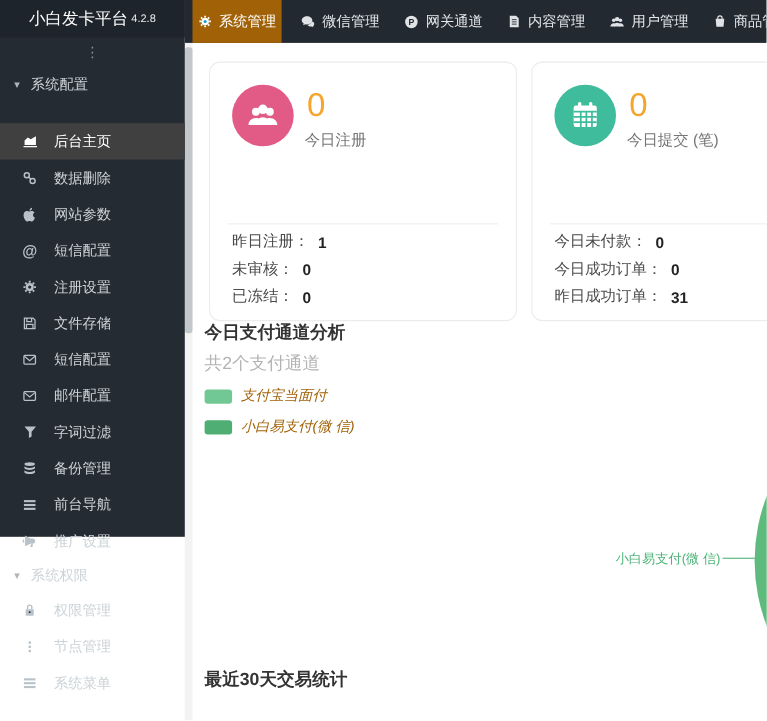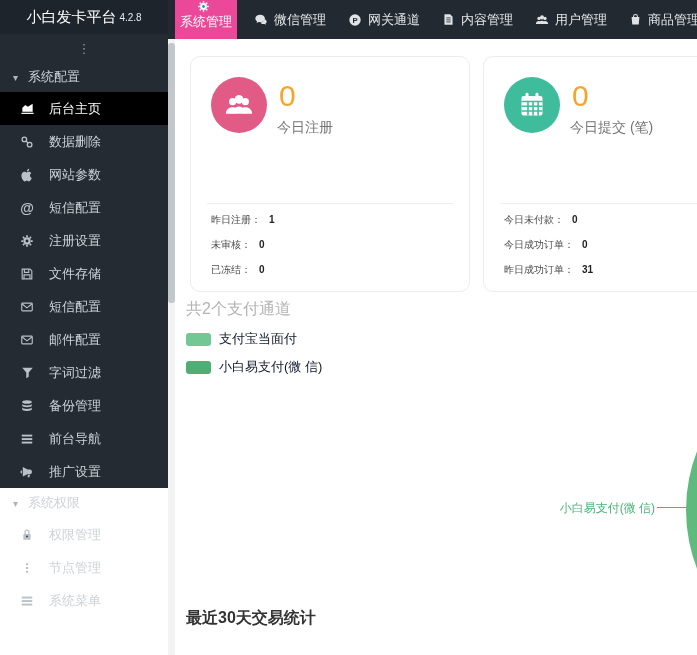--- a/index.html
+++ b/index.html
@@ -12,52 +12,52 @@
   .sidebar{position:absolute;left:0;top:0;width:168px;height:488px;background:#252b33;z-index:3;}
   .logo{height:34px;display:flex;align-items:center;justify-content:center;background:#1e242b;color:#fff;font-size:15px;}
   .logo sup{font-size:10px;margin-left:3px;color:#e8eaec;}
   .sb-toggle{height:28px;display:flex;align-items:center;justify-content:center;color:#8a9299;font-size:13px;cursor:pointer;}
   .menu-header{height:30px;display:flex;align-items:center;padding-left:13px;font-size:13px;color:#ccd3d8;}
   .menu-header .caret{font-size:10px;color:#aeb6bb;margin-right:10px;}
   .menu-item{height:33px;display:flex;align-items:center;padding-left:17px;color:#ccd3d7;cursor:pointer;}
   .mi-icon{width:20px;display:flex;justify-content:center;align-items:center;color:#b9c2c8;}
   .mi-icon svg{display:block;}
   .mi-label{margin-left:12px;font-size:13px;}
-  .menu-item.active{background:#000000;color:#fff;}
+  .menu-item.active{background:#404040;color:#fff;margin-top:20px;}
   .menu-item.active .mi-icon{color:#fff;}
   .at-glyph{font-size:14px;font-weight:bold;}
   
   .topbar{position:absolute;left:168px;top:0;width:529px;height:39px;background:#232930;display:flex;align-items:stretch;padding-left:7px;box-sizing:border-box;z-index:2;}
   .tab{display:flex;align-items:center;padding:0 5px;margin-right:12px;font-size:13px;color:#e4e7ea;cursor:pointer;white-space:nowrap;}
   .tab .tab-icon{display:flex;margin-right:6px;color:#dfe3e6;}
-  .tab.active{background:#ec4899;color:#fff;flex-direction:column;}
+  .tab.active{background:#a16207;color:#fff;}
   .tab.active .tab-icon{color:#fff;}
   
   .content{position:absolute;left:168px;top:39px;width:529px;height:616px;background:#fff;overflow:visible;z-index:1;}
   .v-scrollbar{position:absolute;left:0;top:0;width:7px;height:616px;background:#f3f3f3;}
   .v-thumb{position:absolute;left:0;top:4px;width:7px;height:260px;background:#c2c7cc;border-radius:3px;cursor:pointer;}
   .card{position:absolute;top:17px;width:280px;height:236px;background:#fff;border:1px solid #ececec;border-radius:10px;box-sizing:border-box;}
   .card-1{left:22px;}
   .card-2{left:315px;}
   .icon-circle{position:absolute;left:20px;top:20px;width:56px;height:56px;border-radius:50%;display:flex;align-items:center;justify-content:center;color:#fff;}
   .circle-pink{background:#e25b86;}
   .circle-teal{background:#3fbc9c;}
   .big-num{position:absolute;left:88px;top:22px;font-size:30px;color:#f7a42b;}
   .big-label{position:absolute;left:86px;top:62px;font-size:14px;color:#757575;}
   .divider{position:absolute;left:16px;right:16px;top:146px;border-top:1px solid #eee;}
   .rows{position:absolute;left:20px;right:12px;top:150px;}
-  .row{height:25px;display:flex;align-items:center;font-size:10px;color:#4a4a4a;}
+  .row{height:25px;display:flex;align-items:center;font-size:14px;color:#4a4a4a;}
   .rv{font-weight:bold;color:#222;margin-left:8px;}
   
   .pay-section{position:absolute;left:18px;top:253px;}
   .pay-title{font-size:16px;font-weight:bold;color:#333;}
   .pay-sub{font-size:16px;color:#b3b3b3;margin-top:7px;}
   .legend-row{display:flex;align-items:center;margin-top:10px;cursor:pointer;}
   .swatch{width:25px;height:13px;border-radius:3px;margin-right:8px;}
-  .legend-label{font-size:13px;color:#0f172a;}
+  .legend-label{font-size:13px;color:#a16207;font-style:italic;}
   
   .pie-callout{position:absolute;right:42px;top:461px;font-size:12px;color:#4db478;white-space:nowrap;}
   .callout-line{position:absolute;left:489px;top:468px;width:30px;border-top:1px solid #4db478;}
   .pie-slice{position:absolute;left:518px;top:308px;width:326px;height:326px;border-radius:50%;background:#5fba7d;cursor:pointer;}
   .bottom-title{position:absolute;left:18px;top:569px;font-size:16px;font-weight:bold;color:#333;}
 </style>
 </head>
 <body>
 
 <aside class="sidebar">
@@ -382,20 +382,21 @@
           <span class="rv">0</span>
         </div>
       <div class="row">
           <span>昨日成功订单：</span>
           <span class="rv">31</span>
         </div>
     </div>
   </section>
 
   <section class="pay-section">
+    <div class="pay-title">今日支付通道分析</div>
     <div class="pay-sub">共2个支付通道</div>
     <div class="legend-row">
       <span class="swatch" style="background: rgb(114, 200, 148);"></span>
       <span class="legend-label">支付宝当面付</span>
     </div>
     <div class="legend-row">
       <span class="swatch" style="background: rgb(79, 174, 115);"></span>
       <span class="legend-label">小白易支付(微 信)</span>
     </div>
   </section>

